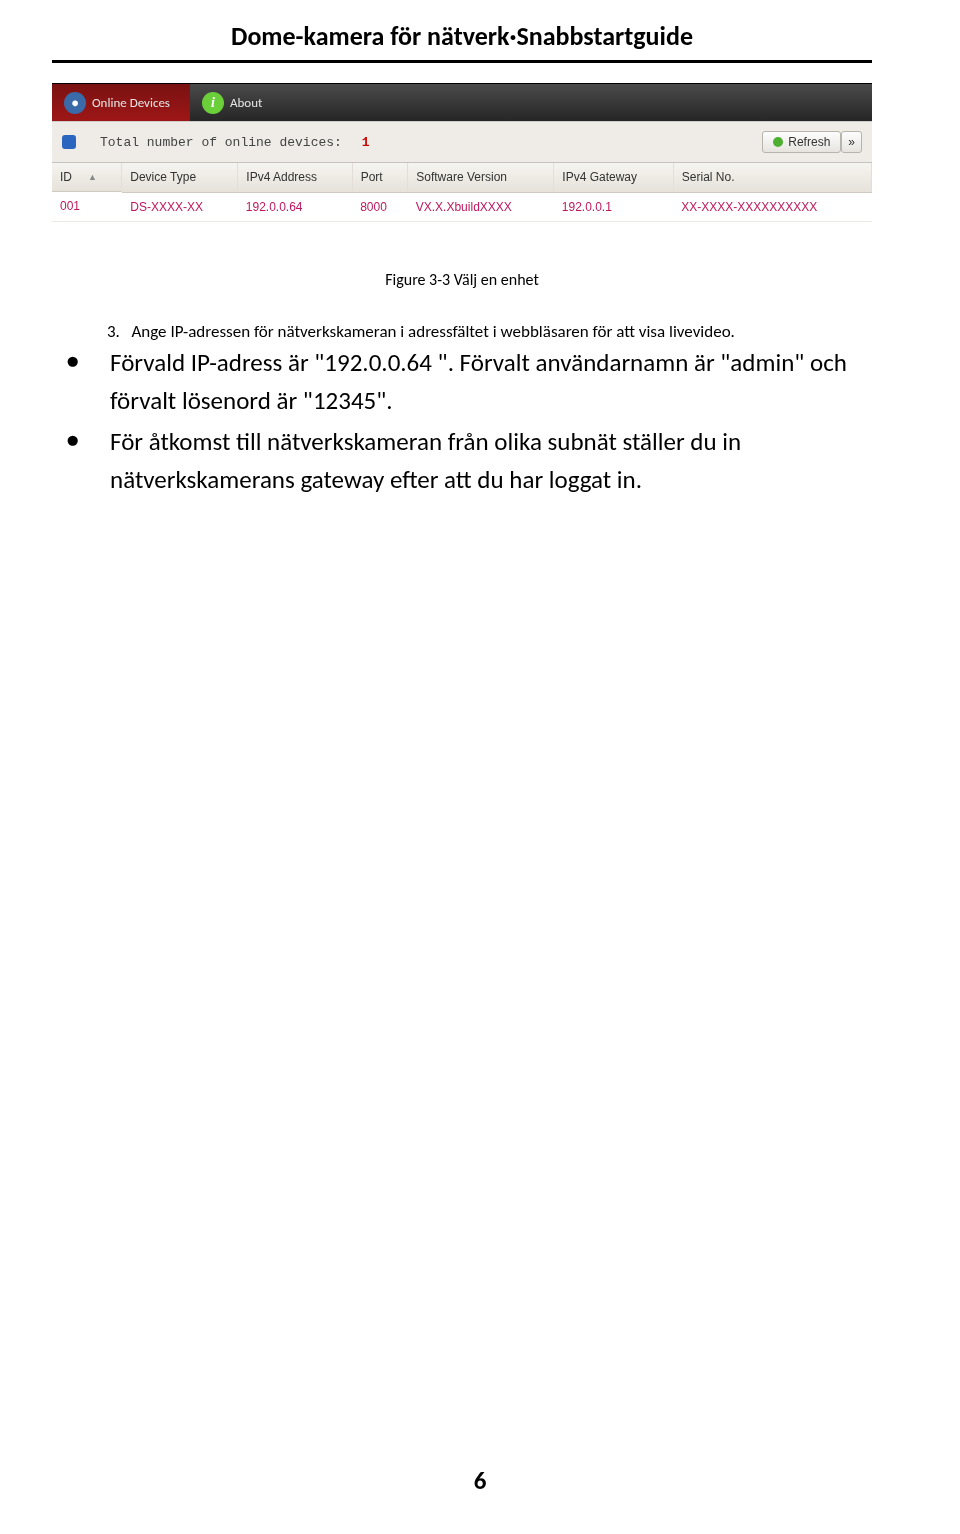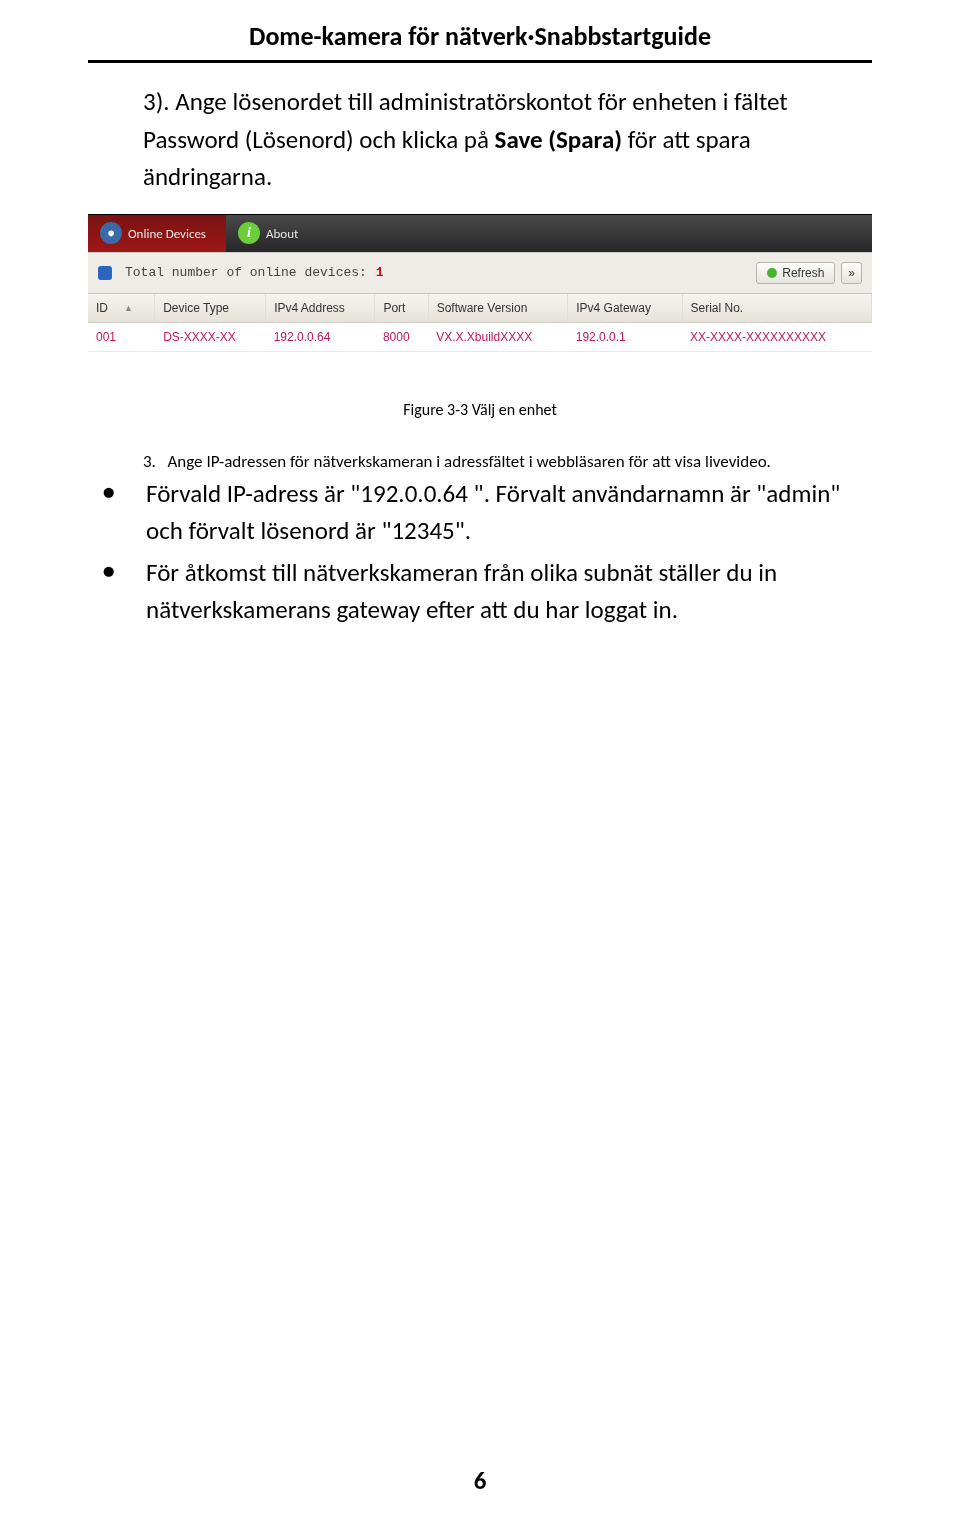--- a/index.html
+++ b/index.html
@@ -5,21 +5,21 @@
   * { box-sizing: border-box; margin: 0; padding: 0; }
   body {
     font-family: Calibri, Arial, sans-serif;
     background: #fff;
     width: 960px;
     height: 1534px;
     position: relative;
     color: #000;
   }
   .page {
-    padding: 20px 88px 0 88px;
+    padding: 20px 88px 0 52px;
   }
   .doc-header {
     text-align: center;
     font-weight: bold;
     font-size: 26px;
     padding-bottom: 8px;
     border-bottom: 3px solid #000;
     margin-bottom: 20px;
   }
   .para-3 {
@@ -62,27 +62,27 @@
     border-bottom:1px solid #c6c2bc;
     height: 42px;
     display:flex;
     align-items:center;
     padding: 0 10px;
     font-family: "Courier New", monospace;
     font-size: 13px;
     color:#444;
     justify-content: space-between;
   }
-  .tb-left { display:flex; align-items:center; gap:9px; }
+  .tb-left { display:flex; align-items:center; gap:20px; }
   .small-dot {
     width:14px; height:14px; background:#2a66c0; border-radius:3px;
     display:inline-block; margin-right:4px;
   }
   .red1 { color:#c60a0a; font-weight:bold; }
-  .tb-right { display:flex; align-items:center; gap:6px; }
+  .tb-right { display:flex; align-items:center; }
   .btn-refresh {
     background: linear-gradient(#fdfdfd,#e7e4df);
     border:1px solid #b8b4ac; border-radius:3px;
     padding: 3px 10px; font-size:12px; color:#333;
     display:flex; align-items:center; gap:5px;
     font-family: Arial, sans-serif;
   }
   .grn-dot { width:10px;height:10px;border-radius:50%;background:#4caf2f;display:inline-block; }
   .btn-double-arrow {
     background: linear-gradient(#fdfdfd,#e7e4df);
@@ -163,23 +163,20 @@
     font-size:25px;
     font-weight:bold;
   }
 </style>
 </head>
 <body>
 
 <div class="page">
   <div class="doc-header">Dome-kamera för nätverk·Snabbstartguide</div>
 
-  <p class="para-3">
-    <span>3). Ange lösenordet till administratörskontot för enheten i fältet Password (Lösenord) och klicka på </span><b>Save (Spara) </b><span>för att spara ändringarna.</span>
-  </p>
 
   <div class="screenshot">
     <div class="ss-tabs">
       <div class="ss-tab active">
         <span class="icon-circle od-icon">●</span>
         <span>Online Devices</span>
       </div>
       <div class="ss-tab">
         <span class="icon-circle ab-icon">i</span>
         <span>About</span>

